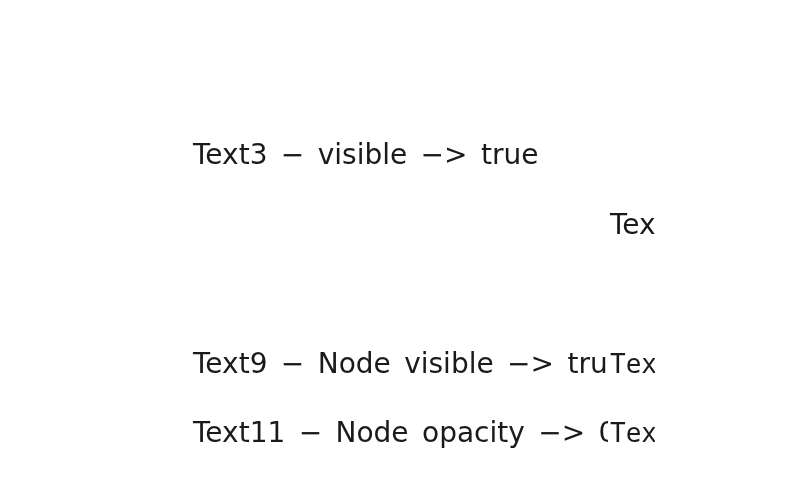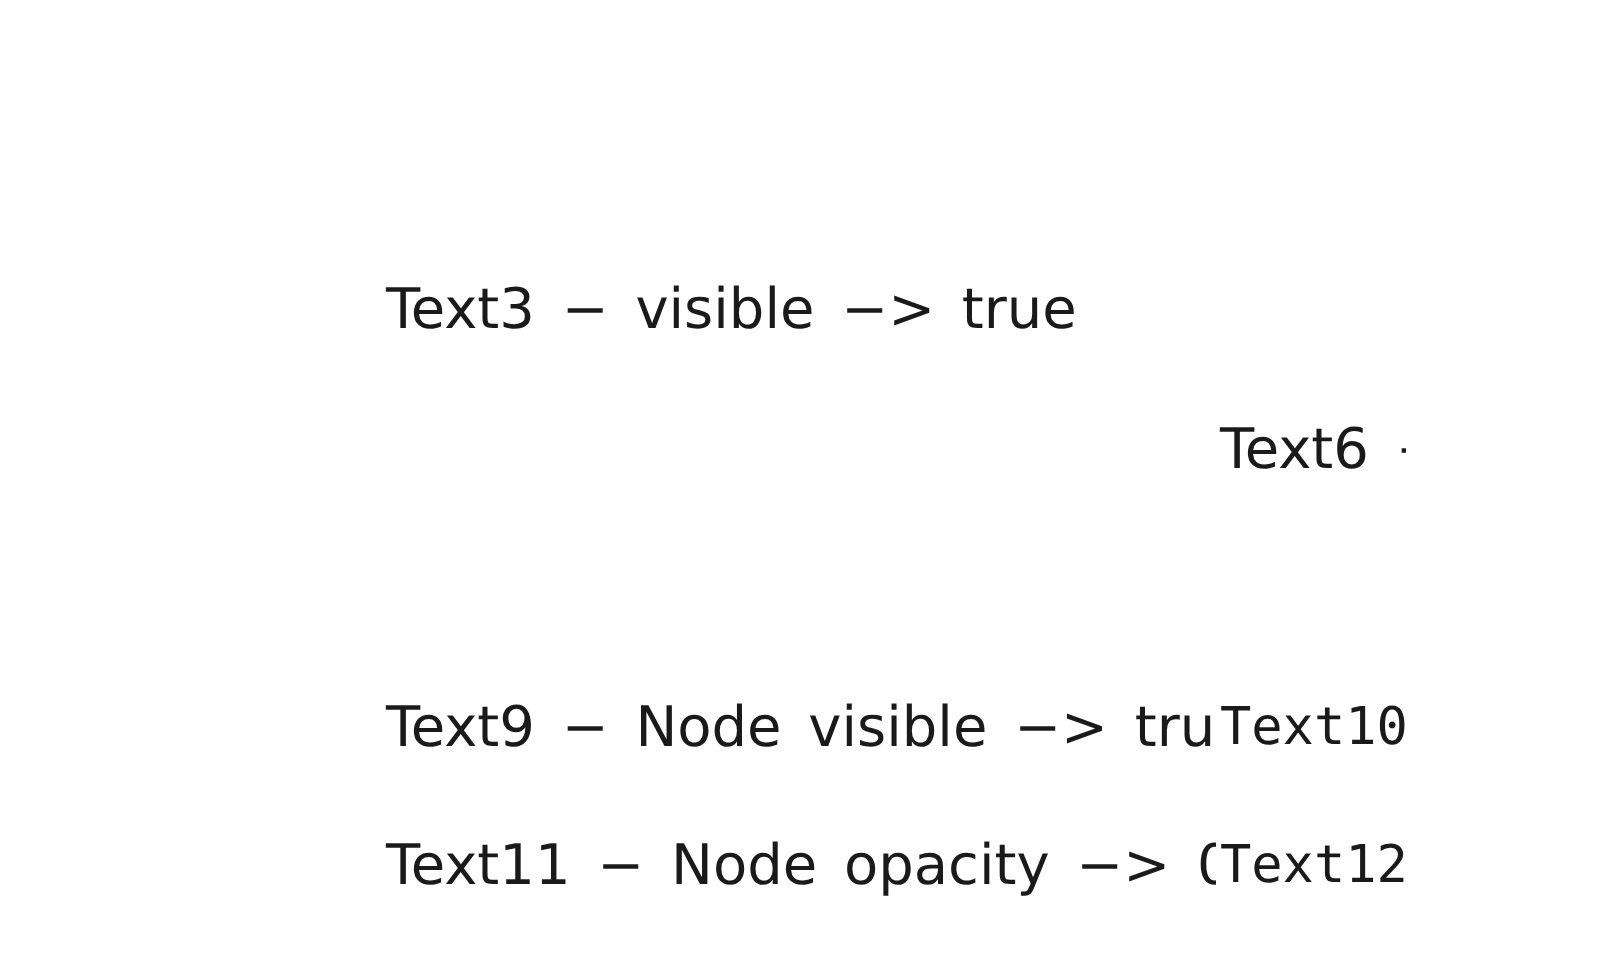--- a/index.html
+++ b/index.html
@@ -5,21 +5,20 @@
   html, body {
     margin: 0;
     padding: 0;
   }
   #screen {
     position: relative;
     width: 655px;
     height: 480px;
     overflow: hidden;
     background: #ffffff;
-    padding-left: 48px;
   }
   .label {
     position: absolute;
     white-space: nowrap;
     line-height: 1;
     font-family: "DejaVu Sans", sans-serif;
     font-size: 28px;
     word-spacing: 4.5px;
     color: #1a1a1a;
     z-index: 1;

